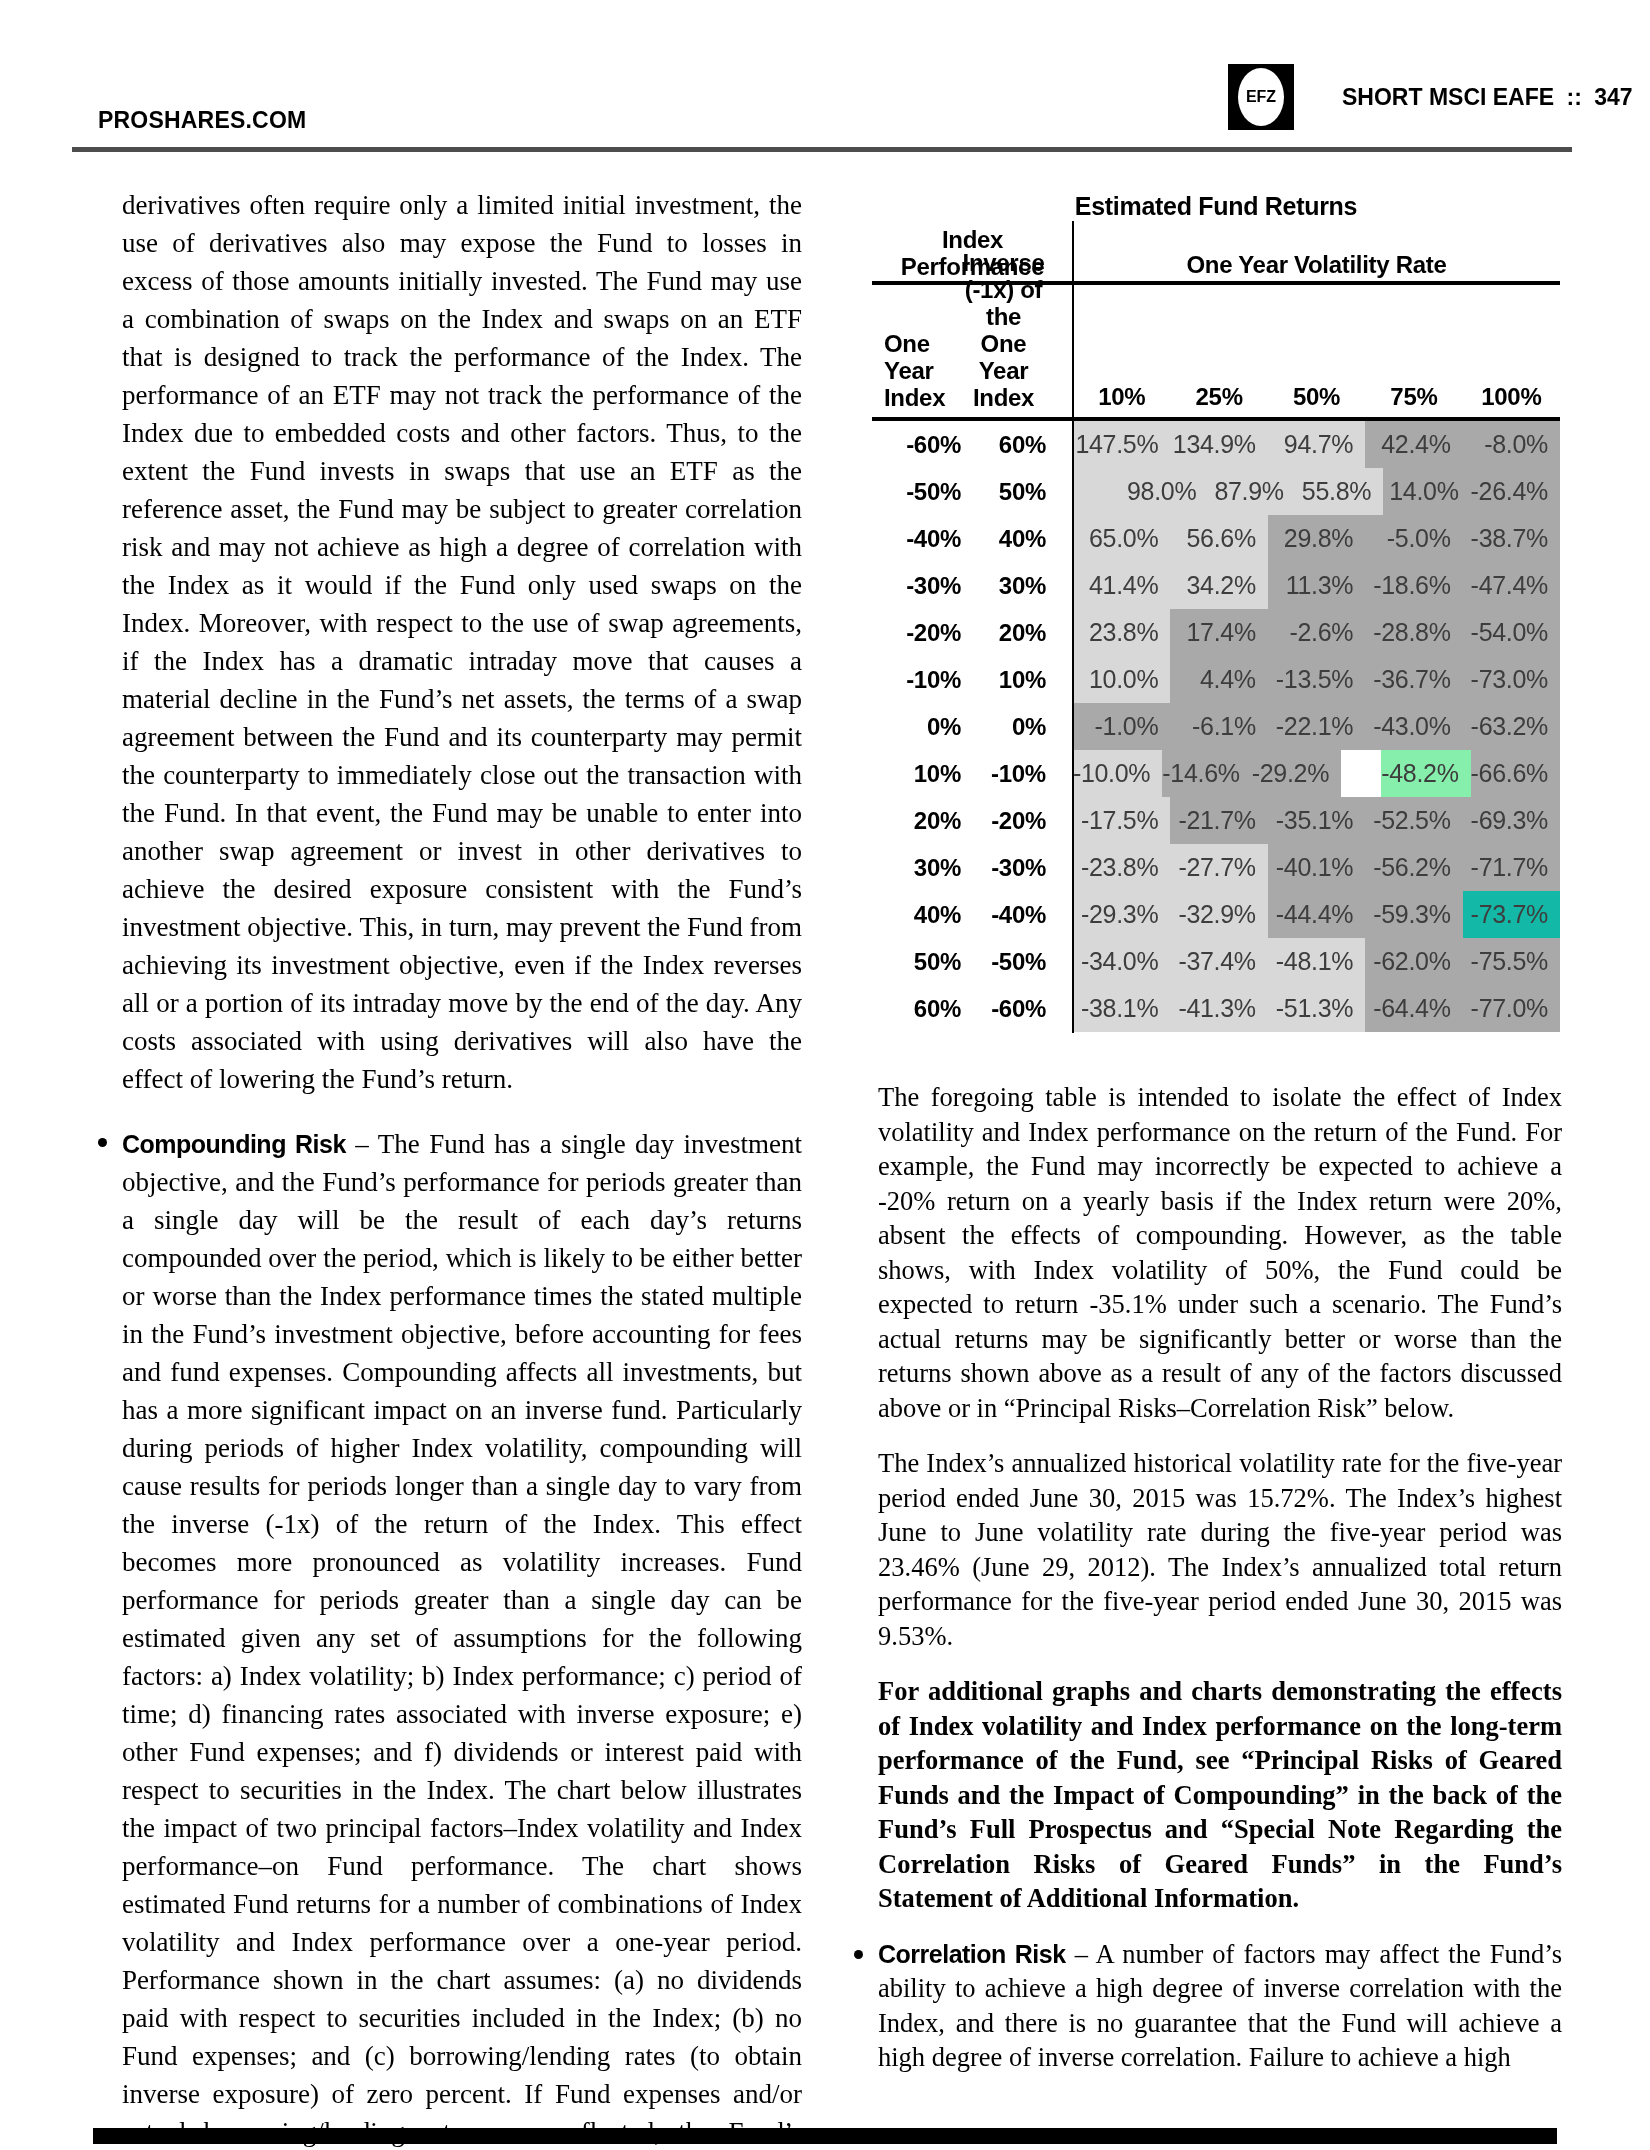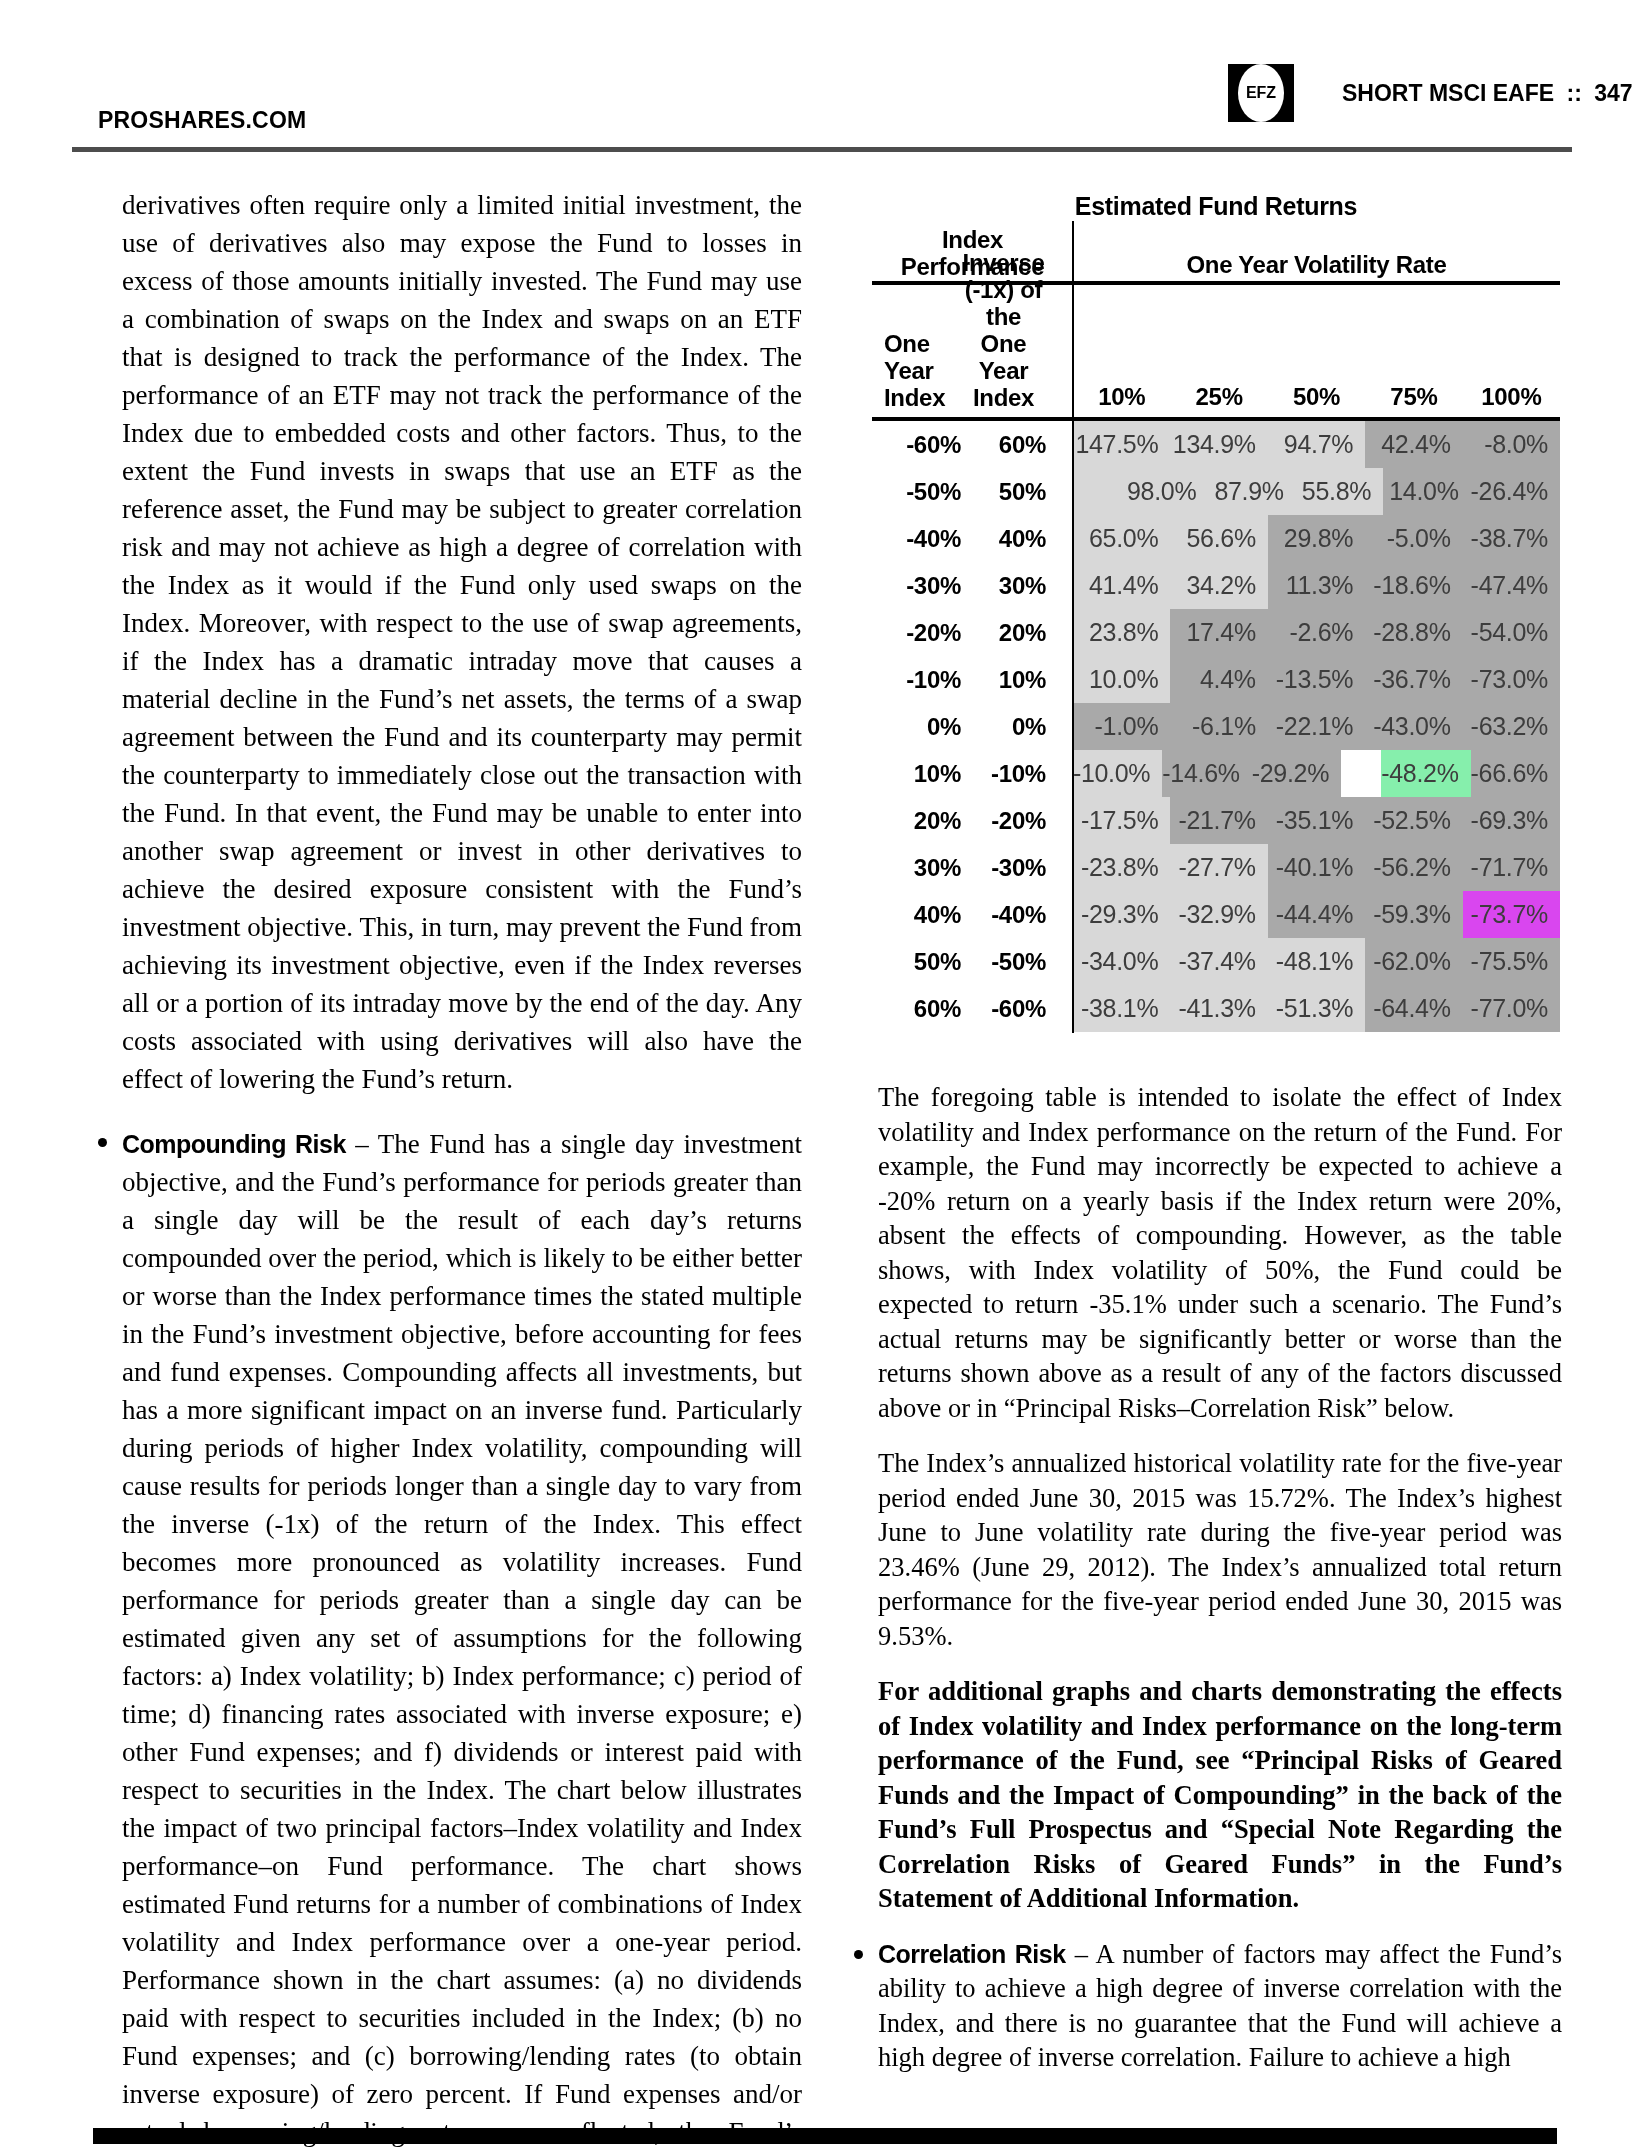--- a/index.html
+++ b/index.html
@@ -3,21 +3,21 @@
 <meta charset="utf-8">
 <style>
   html,body{margin:0;padding:0;background:#fff;}
   .page{position:relative;width:1650px;height:2150px;background:#ffffff;overflow:hidden;
         font-family:"Liberation Serif",serif;color:#000;}
 
   
   .hdr-site{position:absolute;left:98px;top:107px;font-family:"Liberation Sans",sans-serif;
             font-weight:700;font-size:23px;letter-spacing:.2px;}
   .hdr-right{position:absolute;top:64px;left:1228px;display:flex;align-items:center;}
-  .logo{width:66px;height:58px;background:#000;display:flex;align-items:center;justify-content:center;flex:0 0 auto;}
+  .logo{width:66px;height:66px;background:#000;display:flex;align-items:center;justify-content:center;flex:0 0 auto;}
   .logo-oval{width:46px;height:58px;background:#fff;border-radius:50%;display:flex;align-items:center;
              justify-content:center;font-family:"Liberation Sans",sans-serif;font-weight:700;font-size:16px;}
   .hdr-title{margin-left:48px;font-family:"Liberation Sans",sans-serif;font-weight:700;font-size:23px;white-space:nowrap;}
   .hdr-title .sep{margin:0 6px;}
   .rule-top{position:absolute;left:72px;top:147px;width:1500px;height:5px;background:#4d4d4d;}
 
   
   .col-left{position:absolute;left:122px;top:186px;width:680px;font-size:27px;line-height:38px;
             text-align:justify;hyphens:auto;}
   .col-left p{margin:0 0 27px 0;}
@@ -208,21 +208,21 @@
         <div class="tval" style="background: rgb(169, 169, 169);">-71.7%</div>
       </div>
       <div class="trow">
         <div class="tc1">40%</div>
         <div class="tc2">-40%</div>
         <div class="tsp"></div>
         <div class="tval" style="background: rgb(216, 216, 216);">-29.3%</div>
         <div class="tval" style="background: rgb(216, 216, 216);">-32.9%</div>
         <div class="tval" style="background: rgb(169, 169, 169);">-44.4%</div>
         <div class="tval" style="background: rgb(169, 169, 169);">-59.3%</div>
-        <div class="tval" style="background: #d946ef;">-73.7%</div>
+        <div class="tval" style="background: #14b8a6;">-73.7%</div>
       </div>
       <div class="trow">
         <div class="tc1">50%</div>
         <div class="tc2">-50%</div>
         <div class="tsp"></div>
         <div class="tval" style="background: rgb(216, 216, 216);">-34.0%</div>
         <div class="tval" style="background: rgb(216, 216, 216);">-37.4%</div>
         <div class="tval" style="background: rgb(216, 216, 216);">-48.1%</div>
         <div class="tval" style="background: rgb(169, 169, 169);">-62.0%</div>
         <div class="tval" style="background: rgb(169, 169, 169);">-75.5%</div>

